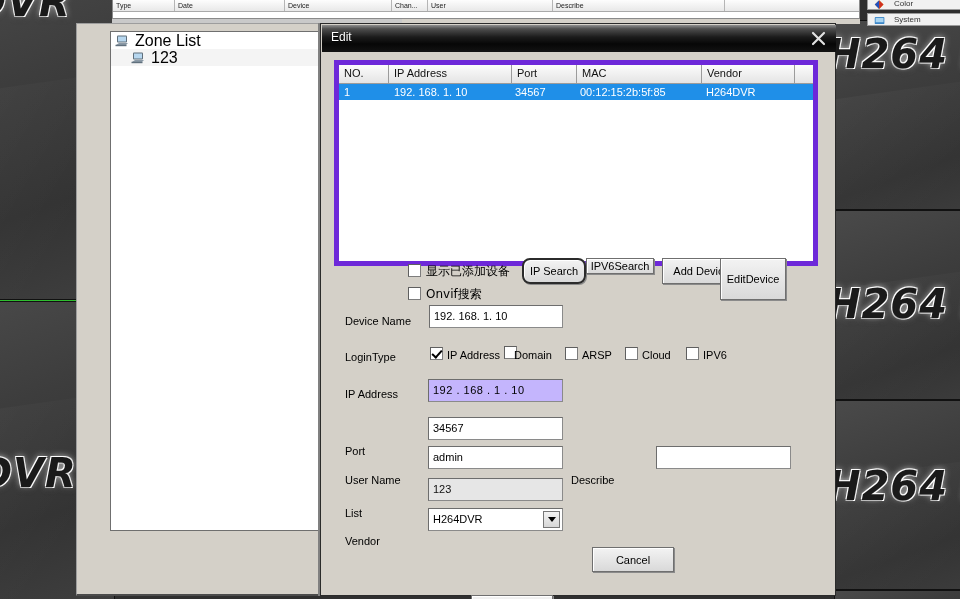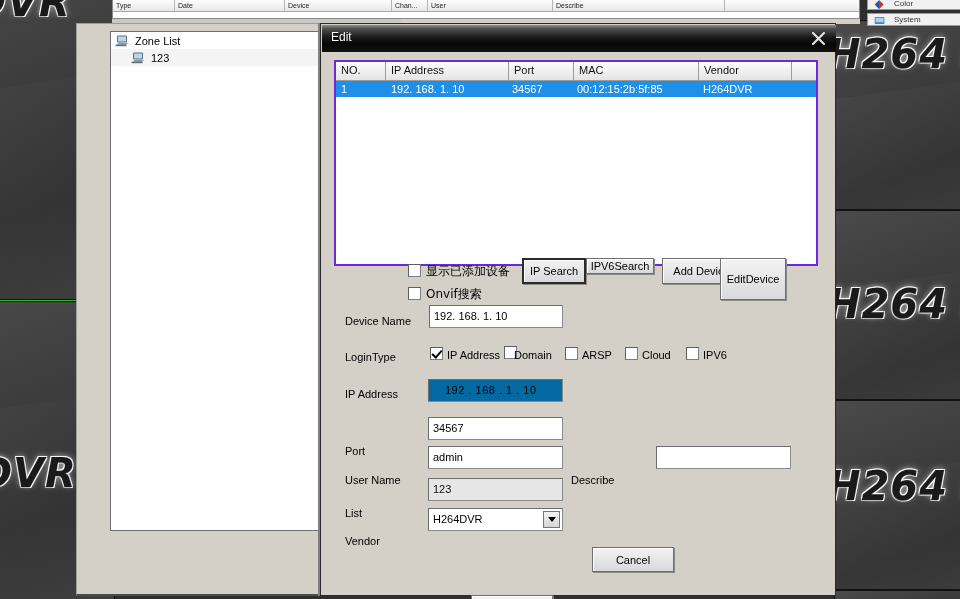--- a/index.html
+++ b/index.html
@@ -43,37 +43,37 @@
   .mico{position:absolute;left:5px;top:1px;width:14px;height:11px;}
 
   
   #parentWin{position:absolute;left:76px;top:23px;width:244px;height:573px;
      background:#d4d0c8;border:1px solid #9d9d9d;border-bottom:2px solid #4b4b4b;
      border-right:2px solid #6d6d6d;box-sizing:border-box;}
   #zonePanel{position:absolute;left:33px;top:7px;width:209px;height:500px;
      background:#ffffff;border:1px solid #6f6f6f;box-sizing:border-box;overflow:hidden;}
   .tree-row{display:flex;align-items:center;height:17px;padding-left:4px;}
   .tree-row.child{padding-left:20px;background:#f4f4f4;}
-  .tree-row .lbl{font-size:11px;color:#000;margin-left:5px;}
+  .tree-row .lbl{font-size:16px;color:#000;margin-left:5px;}
   .pcicon{position:relative;width:15px;height:13px;flex:0 0 auto;}
   #parentRightEdge{position:absolute;left:318px;top:23px;width:2px;height:573px;background:#808080;}
 
   
   #dlg{position:absolute;left:320px;top:23px;width:516px;height:573px;
      background:#d4d0c8;border:1px solid #2b2b2b;box-sizing:border-box;}
   #titlebar{position:absolute;left:1px;top:1px;width:514px;height:27px;
      background:linear-gradient(to bottom,#8e8e8e 0%,#4e4e4e 14%,#1b1b1b 45%,#070707 70%,#121212 100%);}
   #titletext{position:absolute;left:9px;top:5px;font-size:12px;color:#ffffff;
      text-shadow:0 1px 1px #000;}
   #closeBtn{position:absolute;right:7px;top:3px;width:22px;height:20px;
      display:flex;align-items:center;justify-content:center;cursor:pointer;}
   #closeBtn svg{display:block;}
 
   #listBox{position:absolute;left:13px;top:36px;width:484px;height:206px;
-     background:#ffffff;border:2px solid #6d28d9;box-sizing:border-box;overflow:hidden;}
+     background:#ffffff;border:5px solid #6d28d9;box-sizing:border-box;overflow:hidden;}
   #listHdr{display:flex;height:18px;background:linear-gradient(to bottom,#fcfcfc,#e4e4e4);
      border-bottom:1px solid #9b9b9b;}
   #listHdr .hc{font-size:11px;color:#111;line-height:17px;padding-left:5px;
      border-right:1px solid #9b9b9b;box-sizing:border-box;overflow:hidden;white-space:nowrap;}
   .lrow{display:flex;height:16px;background:#1f8fe8;}
   .lrow .rc{font-size:11px;color:#ffffff;line-height:16px;box-sizing:border-box;
      overflow:hidden;white-space:nowrap;}
 
   
   .flabel{position:absolute;font-size:11px;color:#000;}
@@ -95,23 +95,23 @@
   .cnlabel{position:absolute;font-size:12px;color:#000;font-family:"DejaVu Sans",sans-serif;}
 
   #vendorSel{position:absolute;left:428px-0;background:#ffffff;border:1px solid #8a8a8a;
      border-top-color:#6d6d6d;border-left-color:#6d6d6d;box-sizing:border-box;}
   #vendorSel .vtxt{position:absolute;left:4px;top:0;line-height:21px;font-size:11px;color:#000;}
   #vendorArrow{position:absolute;right:2px;top:2px;width:17px;height:17px;
      background:linear-gradient(to bottom,#f3f3f3,#d6d6d6);border:1px solid #767676;
      box-sizing:border-box;display:flex;align-items:center;justify-content:center;cursor:pointer;}
   #vendorArrow .tri{width:0;height:0;border-left:4px solid transparent;border-right:4px solid transparent;
      border-top:5px solid #000;}
-  .ipbox{position:absolute;background:#0369a1;border:1px solid #8a8a8a;
+  .ipbox{position:absolute;background:#c4b5fd;border:1px solid #8a8a8a;
      border-top-color:#6d6d6d;border-left-color:#6d6d6d;box-sizing:border-box;
-     font-size:11px;color:#000;line-height:21px;text-align:left;padding-left:16px;
+     font-size:11px;color:#000;line-height:21px;text-align:left;padding-left:4px;
      letter-spacing:.5px;white-space:nowrap;overflow:hidden;}
 </style>
 </head>
 <body>
 
 <div id="wall">
   <div class="cell" style="left:-60px;top:-30px;width:175px;height:330px;">
     <div class="sheen"></div>
     <div class="logo" style="left:-104px;top:8px;">H264 DVR</div>
   </div>
@@ -222,21 +222,21 @@
       <div class="rc" style="width:93px;padding-left:4px;">H264DVR</div>
       <div class="rc" style="flex:1;"></div>
     </div>
   </div>
 
   <div class="cbx" style="left:87px;top:240px;"></div>
   <div class="cnlabel" style="left:105px;top:239px;">显示已添加设备</div>
   <div class="cbx" style="left:87px;top:263px;"></div>
   <div class="cnlabel" style="left:105px;top:262px;">Onvif搜索</div>
 
-  <div class="btn focus" style="left:201px;top:234px;width:64px;height:26px;">IP Search</div>
+  <div class="btn focus" style="left:201px;top:234px;width:64px;height:26px;border-radius:8px;">IP Search</div>
   <div class="btn" style="left:265px;top:234px;width:68px;height:16px;">IPV6Search</div>
   <div class="btn" style="left:341px;top:234px;width:79px;height:26px;">Add Device</div>
   <div class="btn" style="left:399px;top:234px;width:66px;height:42px;">EditDevice</div>
 
   <div class="flabel" style="left:24px;top:291px;">Device Name</div>
   <div class="ftext" style="left:108px;top:281px;width:134px;height:23px;">192. 168. 1. 10</div>
 
   <div class="flabel" style="left:24px;top:327px;">LoginType</div>
   <div class="cbx checked" style="left:109px;top:323px;"></div>
   <div class="cblabel" style="left:126px;top:325px;">IP Address</div>

